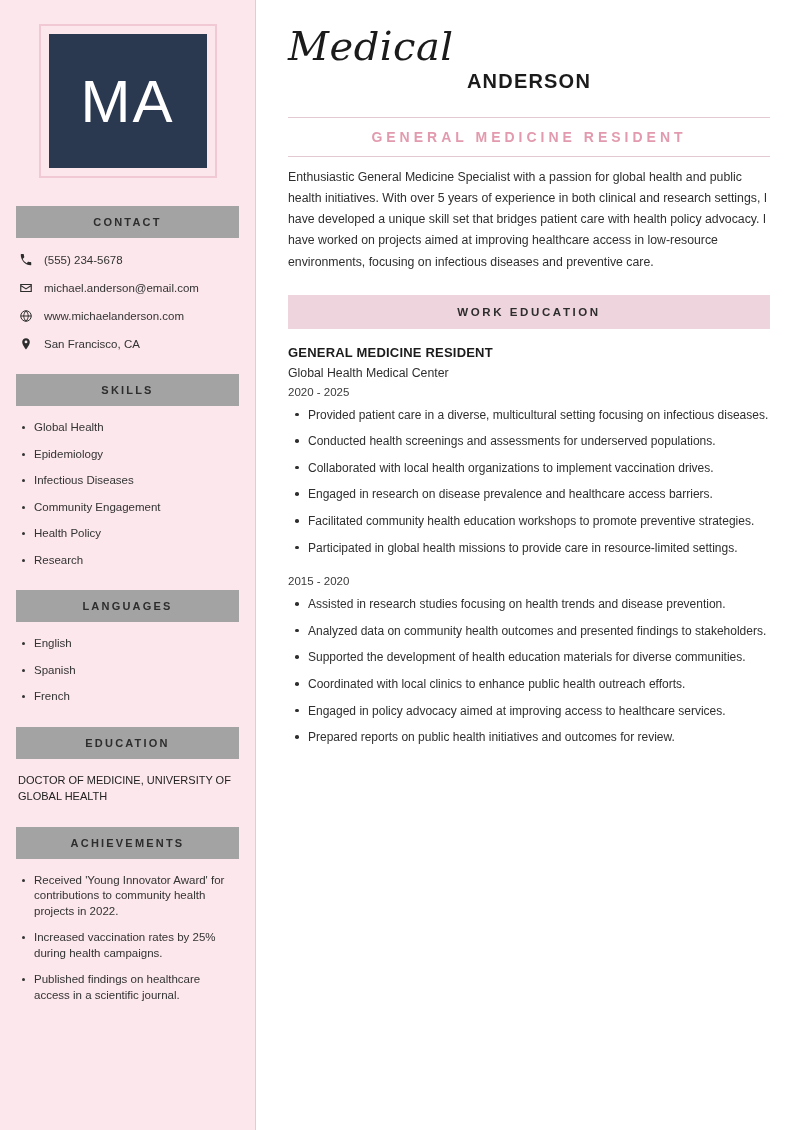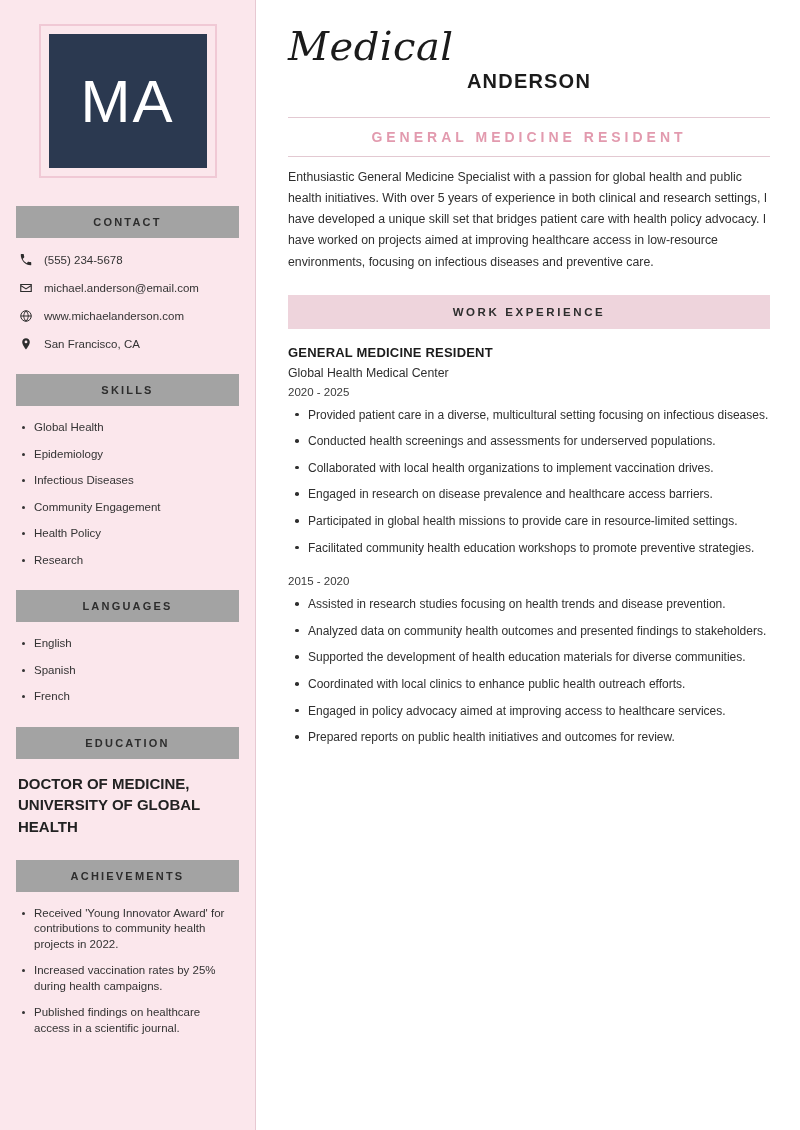--- a/index.html
+++ b/index.html
@@ -99,22 +99,22 @@
     position: absolute;
     left: 2px;
     top: 6px;
     width: 3px;
     height: 3px;
     border-radius: 50%;
     background: #333;
   }
 
   .edu-line {
-    font-size: 15px;
-    font-weight: bold;
+    font-size: 11px;
+    font-weight: normal;
     color: #222;
     line-height: 1.45;
     padding-left: 2px;
   }
 
   
   .main {
     flex: 1;
     padding: 26px 30px 20px 32px;
   }
@@ -298,33 +298,33 @@
       <div class="name-script">Medical</div>
       <div class="name-last">ANDERSON</div>
     </header>
 
     <div class="title-wrap">
       <div class="job-title">GENERAL MEDICINE RESIDENT</div>
     </div>
 
     <p class="summary">Enthusiastic General Medicine Specialist with a passion for global health and public health initiatives. With over 5 years of experience in both clinical and research settings, I have developed a unique skill set that bridges patient care with health policy advocacy. I have worked on projects aimed at improving healthcare access in low-resource environments, focusing on infectious diseases and preventive care.</p>
 
-    <div class="section-banner">WORK EXPERIENCE</div>
+    <div class="section-banner">WORK EDUCATION</div>
 
     <section class="job">
       <div class="job-role">GENERAL MEDICINE RESIDENT</div>
       <div class="job-org">Global Health Medical Center</div>
       <div class="job-dates">2020 - 2025</div>
       <ul class="job-bullets">
         <li>Provided patient care in a diverse, multicultural setting focusing on infectious diseases.</li>
         <li>Conducted health screenings and assessments for underserved populations.</li>
         <li>Collaborated with local health organizations to implement vaccination drives.</li>
         <li>Engaged in research on disease prevalence and healthcare access barriers.</li>
+        <li>Facilitated community health education workshops to promote preventive strategies.</li>
         <li>Participated in global health missions to provide care in resource-limited settings.</li>
-        <li>Facilitated community health education workshops to promote preventive strategies.</li>
       </ul>
     </section>
 
     <section class="job">
       <div class="job-dates">2015 - 2020</div>
       <ul class="job-bullets">
         <li>Assisted in research studies focusing on health trends and disease prevention.</li>
         <li>Analyzed data on community health outcomes and presented findings to stakeholders.</li>
         <li>Supported the development of health education materials for diverse communities.</li>
         <li>Coordinated with local clinics to enhance public health outreach efforts.</li>

